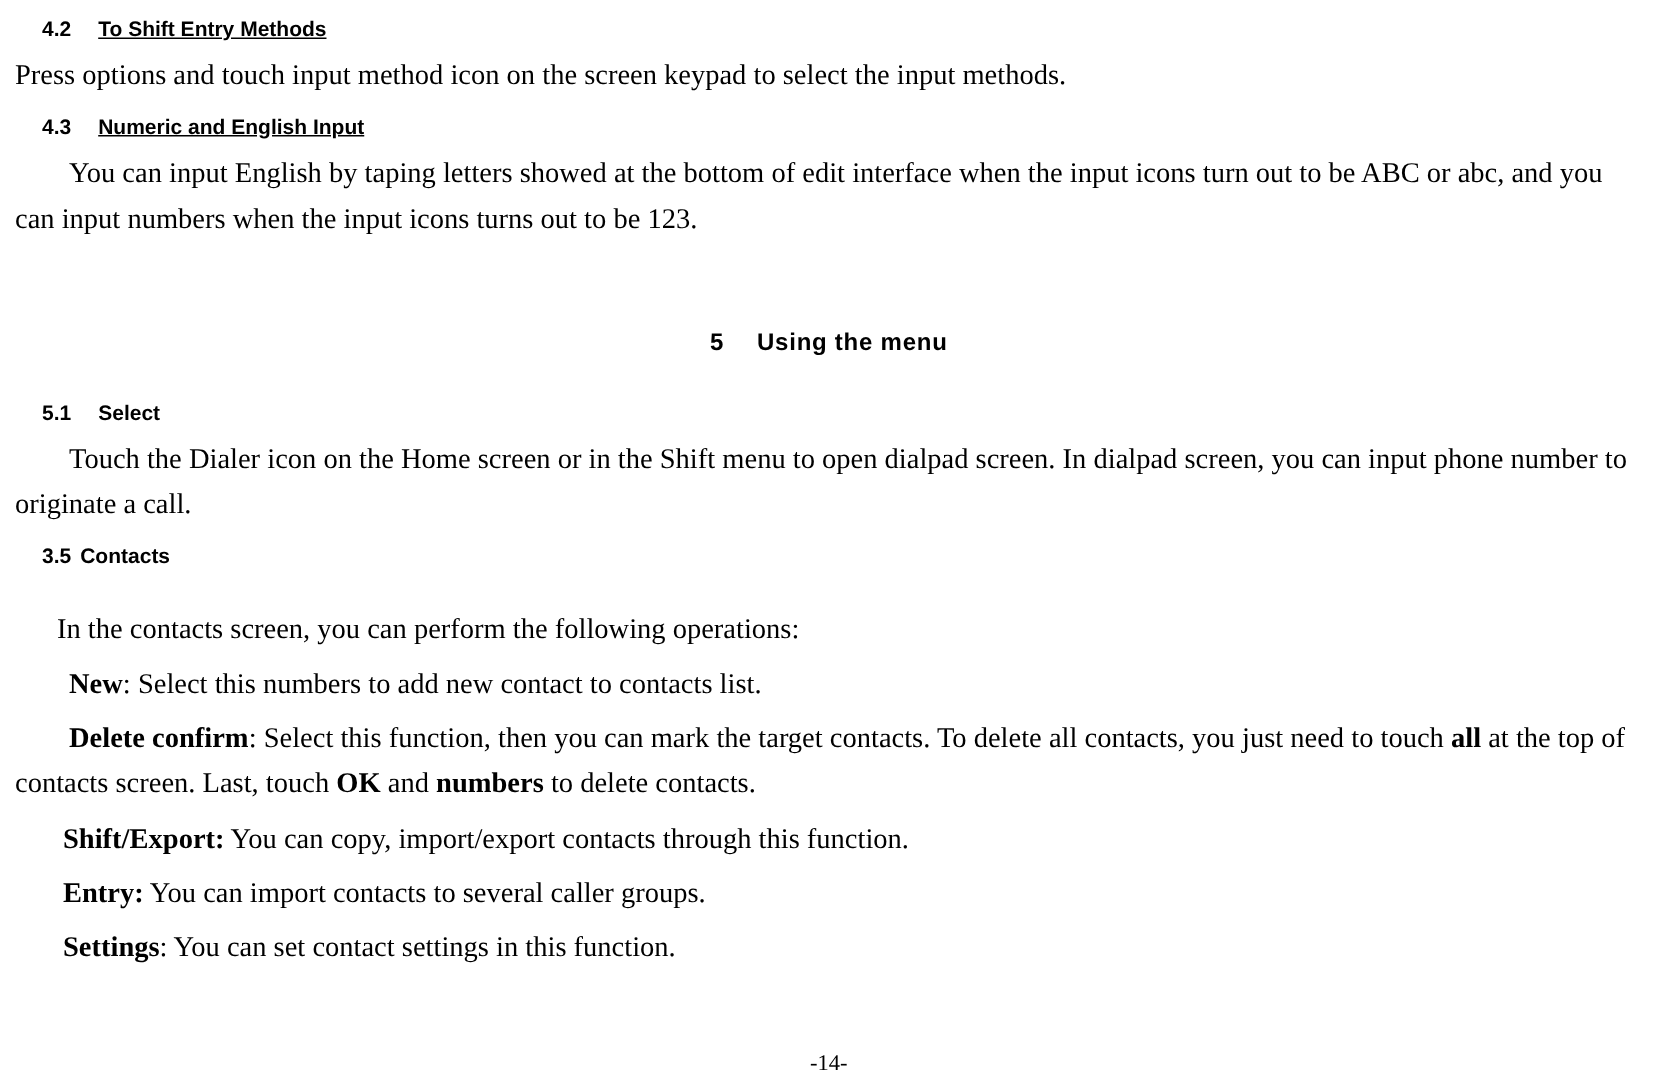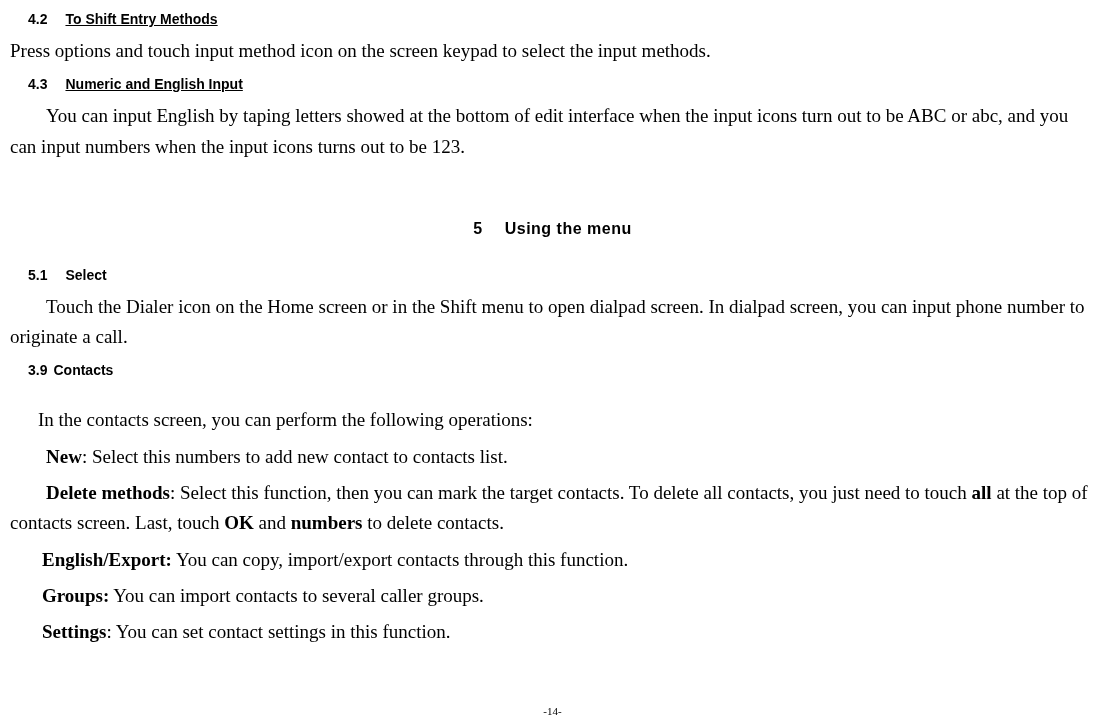--- a/index.html
+++ b/index.html
@@ -57,21 +57,21 @@
     }
     .bold {
       font-weight: bold;
     }
     .page-number {
       position: absolute;
       bottom: 6px;
       left: 0;
       right: 0;
       text-align: center;
-      font-size: 11px;
+      font-size: 15px;
     }
   </style>
 </head>
 <body>
 
 <div class="heading-sub underline">
   <span class="num">4.2</span><span>To Shift Entry Methods</span>
 </div>
 <p class="para">Press options and touch input method icon on the screen keypad to select the input methods.</p>
 
@@ -83,38 +83,38 @@
 <div class="chapter-heading">
   <span class="cnum">5</span><span>Using the menu</span>
 </div>
 
 <div class="heading-sub">
   <span class="num">5.1</span><span>Select</span>
 </div>
 <p class="para indent">Touch the Dialer icon on the Home screen or in the Shift menu to open dialpad screen. In dialpad screen, you can input phone number to originate a call.</p>
 
 <div class="heading-sub tight">
-  <span class="num">3.9</span><span>Contacts</span>
+  <span class="num">3.5</span><span>Contacts</span>
 </div>
 
 <p class="para" style="text-indent:28px;margin-top:24px;">In the contacts screen, you can perform the following operations:</p>
 
 <p class="para indent">
   <span class="bold">New</span><span>: Select this numbers to add new contact to contacts list.</span>
 </p>
 
 <p class="para indent">
-  <span class="bold">Delete methods</span><span>: Select this function, then you can mark the target contacts. To delete all contacts, you just need to touch </span><span class="bold">all</span><span> at the top of contacts screen. Last, touch </span><span class="bold">OK</span><span> and </span><span class="bold">numbers</span><span> to delete contacts.</span>
+  <span class="bold">Delete confirm</span><span>: Select this function, then you can mark the target contacts. To delete all contacts, you just need to touch </span><span class="bold">all</span><span> at the top of contacts screen. Last, touch </span><span class="bold">OK</span><span> and </span><span class="bold">numbers</span><span> to delete contacts.</span>
 </p>
 
 <p class="para" style="text-indent:32px;">
-  <span class="bold">English/Export:</span><span> You can copy, import/export contacts through this function.</span>
+  <span class="bold">Shift/Export:</span><span> You can copy, import/export contacts through this function.</span>
 </p>
 
 <p class="para" style="text-indent:32px;">
-  <span class="bold">Groups:</span><span> You can import contacts to several caller groups.</span>
+  <span class="bold">Entry:</span><span> You can import contacts to several caller groups.</span>
 </p>
 
 <p class="para" style="text-indent:32px;">
   <span class="bold">Settings</span><span>: You can set contact settings in this function.</span>
 </p>
 
 <div class="page-number">-14-</div>
 
 </body></html>

